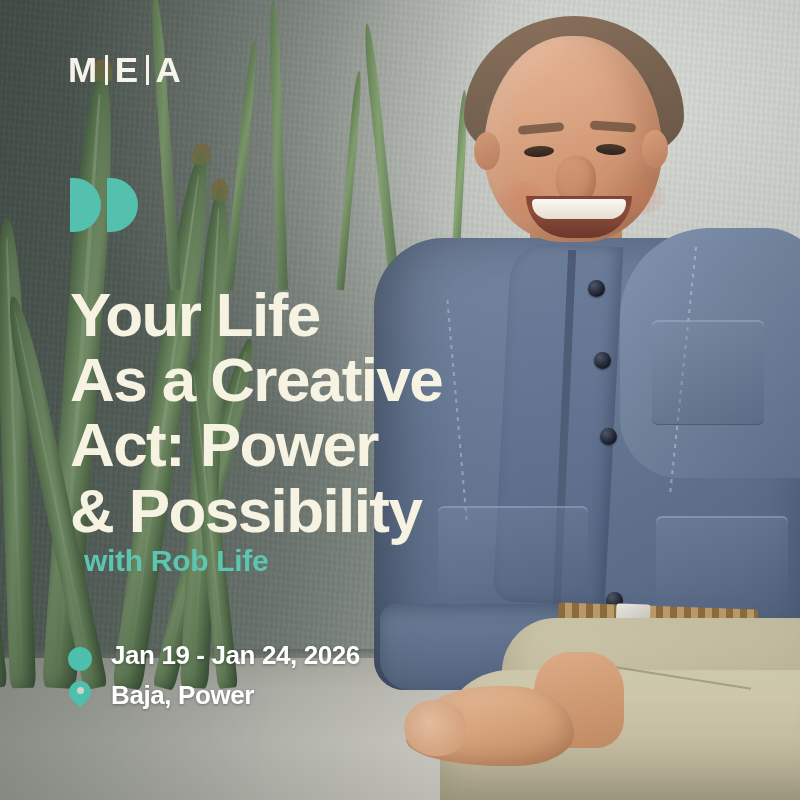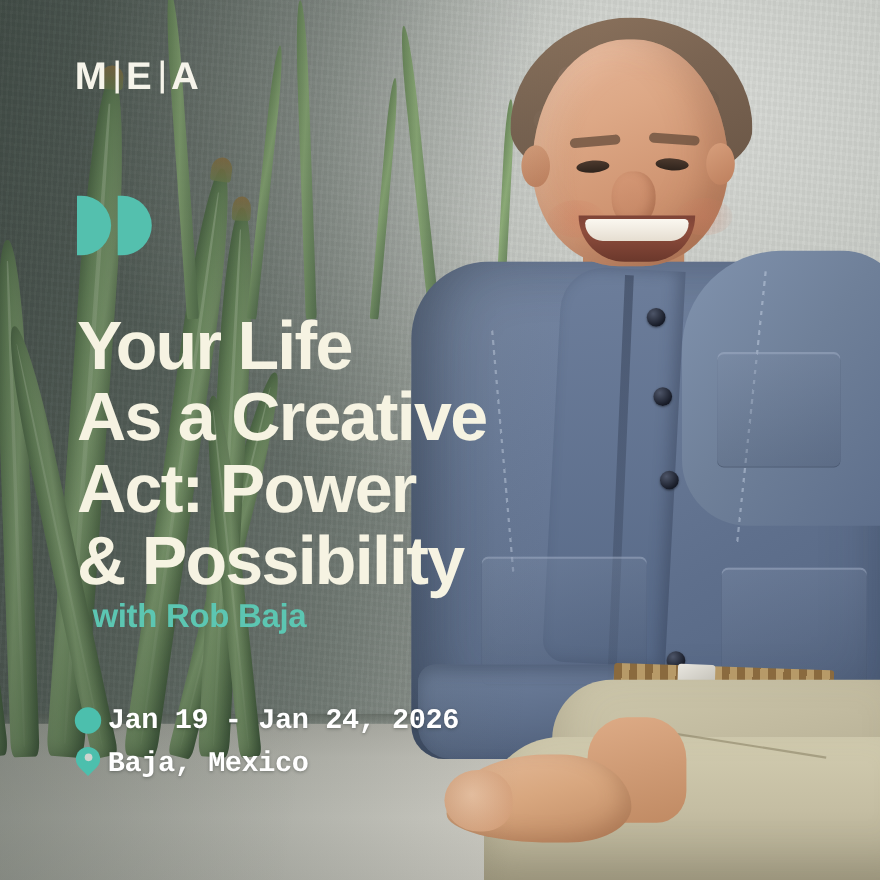--- a/index.html
+++ b/index.html
@@ -361,24 +361,23 @@
     left: 84px; top: 544px;
     color: #5cc6b2;
     font-size: 30px;
     font-weight: 700;
     letter-spacing: -0.3px;
   }
 
   .meta { position: absolute; left: 68px; top: 640px; }
   .meta-row {
     display: flex;
-    align-items: center;
-    gap: 6px;
+    align-items: flex-end;
+    gap: 19px;
     margin-bottom: 9px;
-    font-family: Liberation Mono, monospace;
   }
   .meta-row .label {
     color: #ffffff;
     font-size: 26px;
     font-weight: 700;
     letter-spacing: -0.4px;
     text-shadow: 0 1px 3px rgba(26,34,30,0.38);
   }
   .ic-date {
     width: 24px; height: 24px;
@@ -508,30 +507,30 @@
     <div class="logomark">
       <span class="dd"></span>
       <span class="dd"></span>
     </div>
 
     <h1 class="headline">Your Life
 As a Creative
 Act: Power
 &amp; Possibility</h1>
 
-    <div class="presenter">with Rob Baja</div>
+    <div class="presenter">with Rob Life</div>
 
     <div class="meta">
       <div class="meta-row">
         <span class="ic-date"></span>
         <span class="label">Jan 19 - Jan 24, 2026</span>
       </div>
       <div class="meta-row">
         <span class="ic-pin">
           <span class="drop"></span>
           <span class="hole"></span>
         </span>
-        <span class="label">Baja, Mexico</span>
+        <span class="label">Baja, Power</span>
       </div>
     </div>
 
   </div>
 </div>
 
 </body></html>

